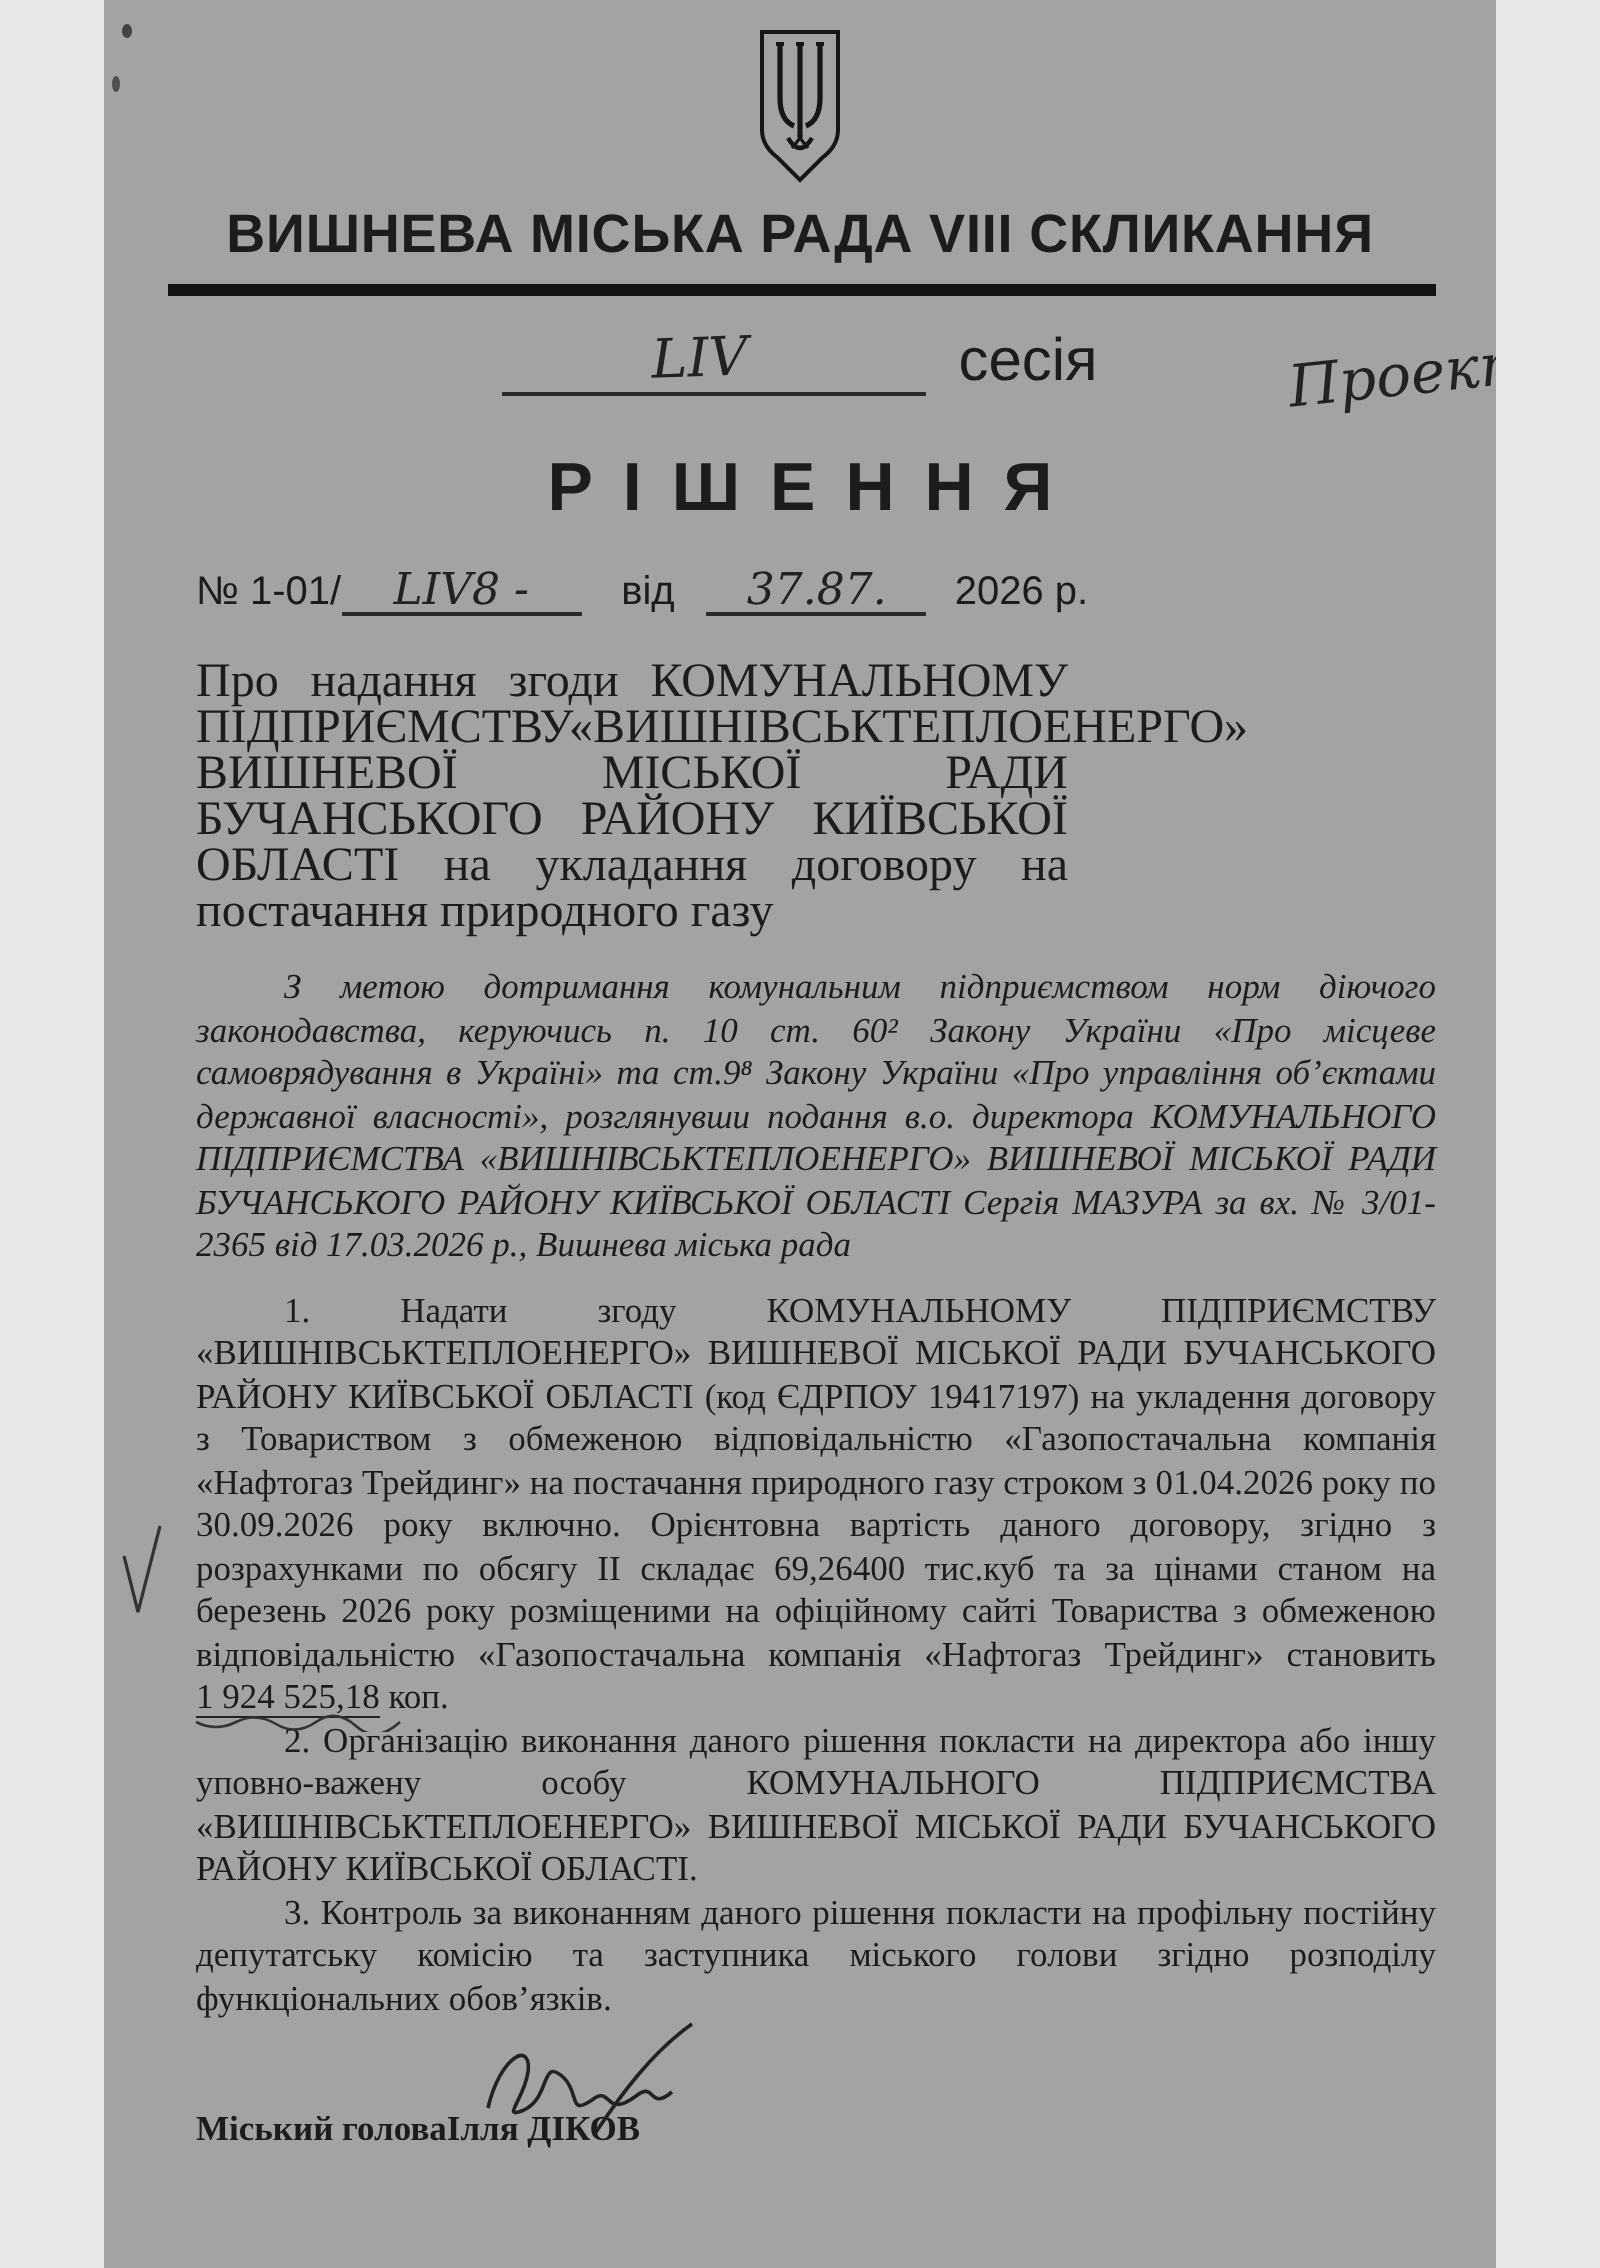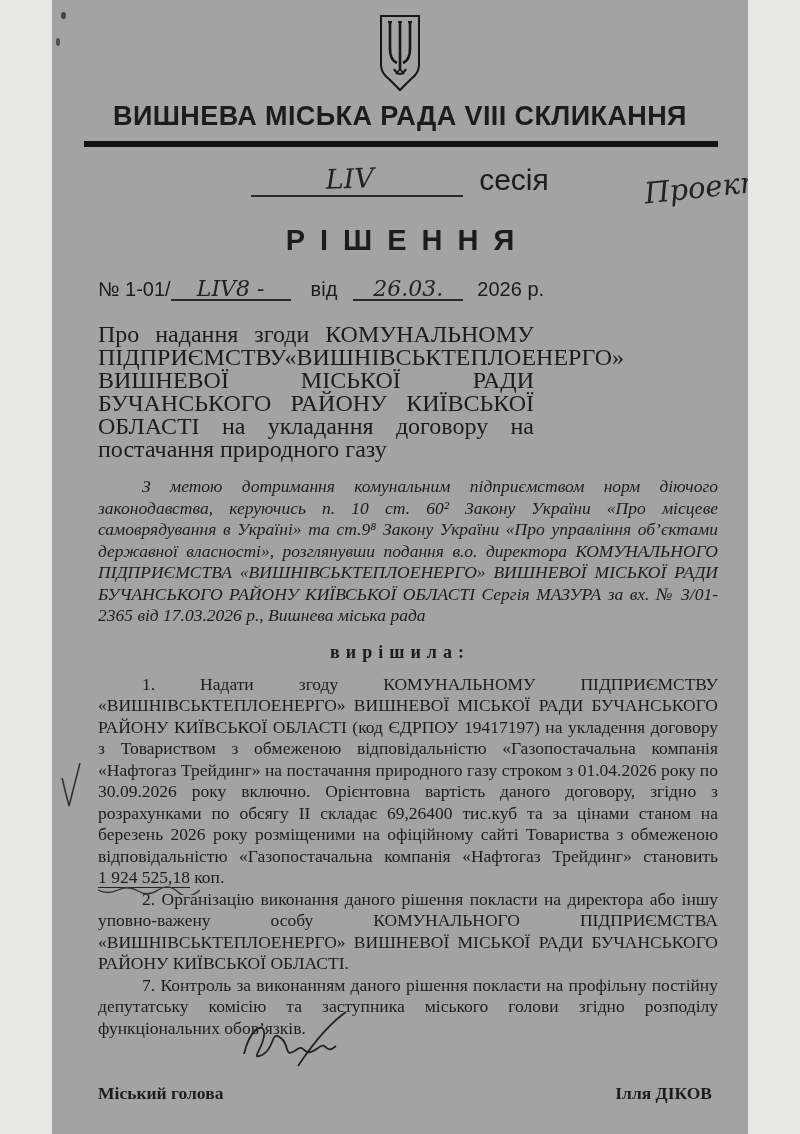--- a/index.html
+++ b/index.html
@@ -28,21 +28,21 @@
   }
   .hand { font-family: "DejaVu Serif", serif; font-style: italic; color: #222; }
   .session-hand {
     position: absolute; left: 50%; bottom: 1px; font-size: 27px;
     transform: translateX(-65%) rotate(-2deg); white-space: nowrap;
   }
   .stamp { position: absolute; left: 592px; top: 170px; font-size: 29px; transform: rotate(-6deg); }
 
   .doc-title {
     text-align: center; font-family: "Liberation Sans", sans-serif;
-    font-weight: bold; font-size: 29px; letter-spacing: 15px;
+    font-weight: bold; font-size: 34px; letter-spacing: 15px;
     margin-top: 17px; padding-left: 15px;
   }
 
   .requisites {
     margin: 17px 30px 0 46px; font-family: "Liberation Sans", sans-serif;
     font-size: 20px; display: flex; align-items: flex-end;
   }
   .uline { display: inline-block; border-bottom: 2px solid #2a2a2a; text-align: center; position: relative; }
   .uline .hand { font-size: 22px; position: relative; top: 2px; white-space: nowrap; text-align: center; }
   .u-num { width: 120px; }
@@ -54,21 +54,21 @@
 
   .body-par { margin: 0 30px 0 46px; font-size: 17.5px; line-height: 21.5px; text-align: justify; text-indent: 44px; }
   .preamble { margin-top: 15px; font-style: italic; }
   .resolved { text-align: center; font-weight: bold; font-size: 18px; letter-spacing: 6px; margin-top: 15px; }
   .item1 { margin-top: 11px; }
 
   .amount-wrap { position: relative; white-space: nowrap; border-bottom: 1.5px solid #222; }
   .wavy { position: absolute; left: -2px; bottom: -8px; }
 
   .sign-row {
-    display: flex; justify-content: space-between;
+    display: flex; 
     margin: 44px 36px 0 46px; font-weight: bold; font-size: 17.5px;
   }
   .approvals { margin: 56px 0 16px 50px; font-size: 14.5px; line-height: 19px; display: grid; grid-template-columns: 76px auto; column-gap: 10px; }
 
   .overlay { position: absolute; }
   .check-icon { left: 6px; top: 760px; }
   .main-signature { left: 188px; top: 1010px; }
   .smudge { position: absolute; background: #8a8a84; filter: blur(2.5px); border-radius: 50%; }
   .smudge-1 { width: 14px; height: 26px; left: 744px; top: 196px; opacity: 0.30; transform: rotate(12deg); }
   .smudge-2 { width: 16px; height: 22px; left: 748px; top: 222px; opacity: 0.35; transform: rotate(-8deg); }
@@ -106,38 +106,37 @@
 
   <div class="doc-title">РІШЕННЯ</div>
 
   <div class="requisites">
     <span>№ 1-01/</span>
     <span class="uline u-num">
       <span class="hand">LIV8 -</span>
     </span>
     <span class="vid">від</span>
     <span class="uline u-date">
-      <span class="hand">26.03.</span>
+      <span class="hand">37.87.</span>
     </span>
     <span class="year">2026 р.</span>
   </div>
 
   <div class="subject">Про надання згоди КОМУНАЛЬНОМУ ПІДПРИЄМСТВУ«ВИШНІВСЬКТЕПЛОЕНЕРГО» ВИШНЕВОЇ МІСЬКОЇ РАДИ БУЧАНСЬКОГО РАЙОНУ КИЇВСЬКОЇ ОБЛАСТІ на укладання договору на постачання природного газу</div>
 
   <div class="body-par preamble">З метою дотримання комунальним підприємством норм діючого законодавства, керуючись п. 10 ст. 60² Закону України «Про місцеве самоврядування в Україні» та ст.9⁸ Закону України «Про управління об’єктами державної власності», розглянувши подання в.о. директора КОМУНАЛЬНОГО ПІДПРИЄМСТВА «ВИШНІВСЬКТЕПЛОЕНЕРГО» ВИШНЕВОЇ МІСЬКОЇ РАДИ БУЧАНСЬКОГО РАЙОНУ КИЇВСЬКОЇ ОБЛАСТІ Сергія МАЗУРА за вх. № 3/01-2365 від 17.03.2026 р., Вишнева міська рада</div>
 
-  <div class="resolved">вирішила:</div>
 
   <div class="body-par item1"><span>1. Надати згоду КОМУНАЛЬНОМУ ПІДПРИЄМСТВУ «ВИШНІВСЬКТЕПЛОЕНЕРГО» ВИШНЕВОЇ МІСЬКОЇ РАДИ БУЧАНСЬКОГО РАЙОНУ КИЇВСЬКОЇ ОБЛАСТІ (код ЄДРПОУ 19417197) на укладення договору з Товариством з обмеженою відповідальністю «Газопостачальна компанія «Нафтогаз Трейдинг» на постачання природного газу строком з 01.04.2026 року по 30.09.2026 року включно. Орієнтовна вартість даного договору, згідно з розрахунками по обсягу ІІ складає 69,26400 тис.куб та за цінами станом на березень 2026 року розміщеними на офіційному сайті Товариства з обмеженою відповідальністю «Газопостачальна компанія «Нафтогаз Трейдинг» становить </span><span class="amount-wrap"><span>1 924 525,18</span><svg class="wavy" width="112" height="9" viewBox="0 0 112 9">
           <path d="M2 4 Q12 9 22 4 T42 5 T62 4 T82 6 T104 4" fill="none" stroke="#333" stroke-width="1.3"></path>
         </svg></span><span> коп.</span></div>
 
   <div class="body-par">2. Організацію виконання даного рішення покласти на директора або іншу уповно-важену особу КОМУНАЛЬНОГО ПІДПРИЄМСТВА «ВИШНІВСЬКТЕПЛОЕНЕРГО» ВИШНЕВОЇ МІСЬКОЇ РАДИ БУЧАНСЬКОГО РАЙОНУ КИЇВСЬКОЇ ОБЛАСТІ.</div>
 
-  <div class="body-par">7. Контроль за виконанням даного рішення покласти на профільну постійну депутатську комісію та заступника міського голови згідно розподілу функціональних обов’язків.</div>
+  <div class="body-par">3. Контроль за виконанням даного рішення покласти на профільну постійну депутатську комісію та заступника міського голови згідно розподілу функціональних обов’язків.</div>
 
   <div class="sign-row">
     <span>Міський голова</span>
     <span>Ілля ДІКОВ</span>
   </div>
 
   <div class="approvals">
     <span>Готував:</span>
     <span>А. Орієнтовна</span>
     <span>Погоджено:</span>

